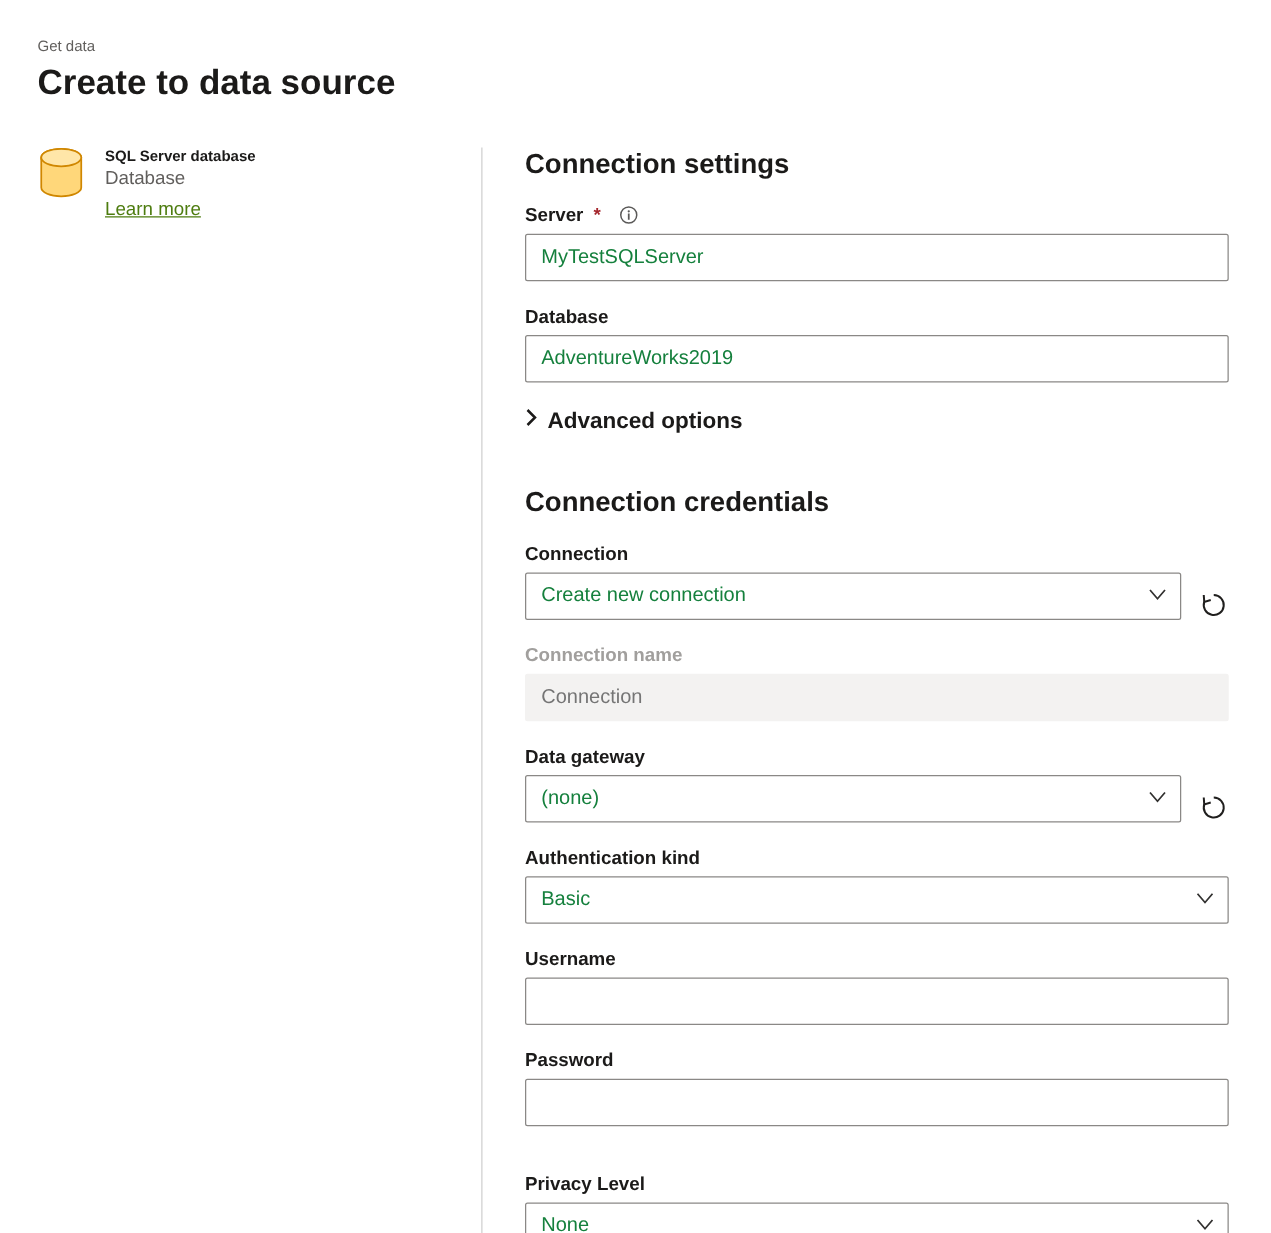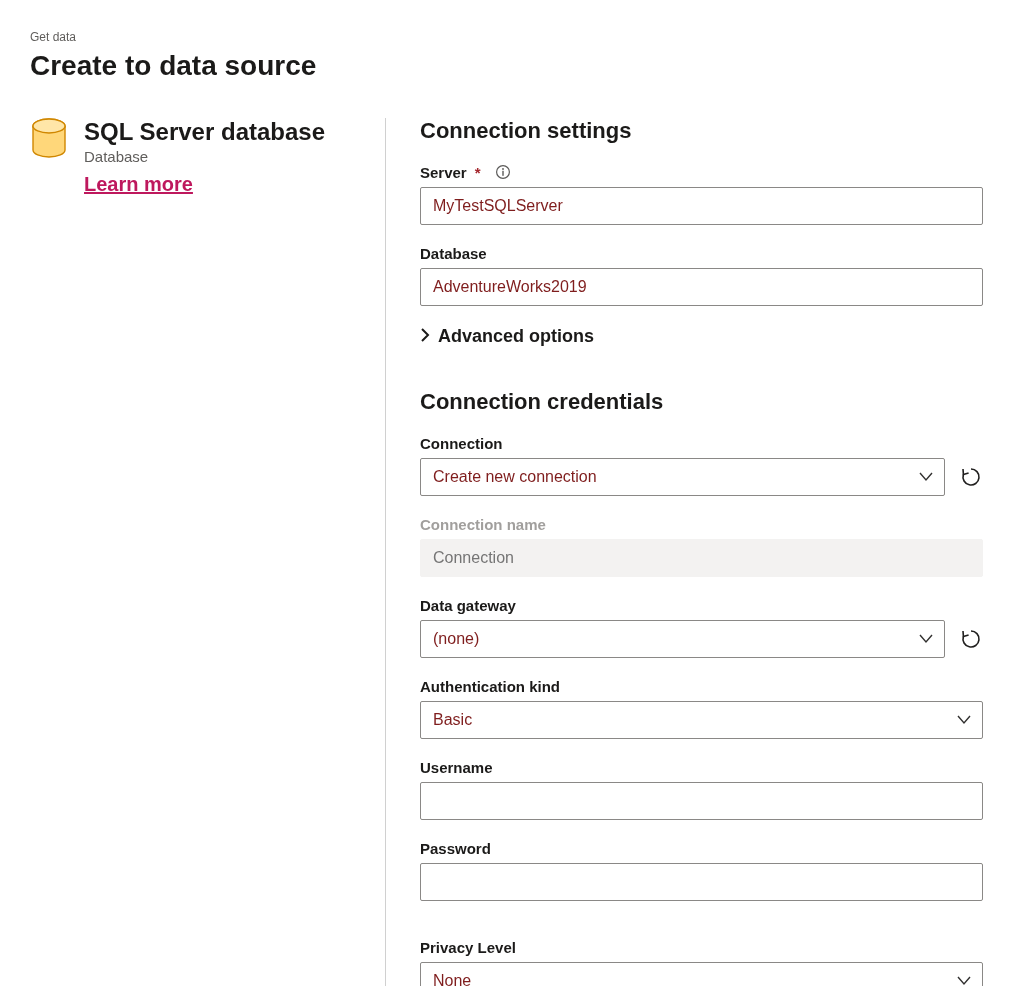--- a/index.html
+++ b/index.html
@@ -34,37 +34,36 @@
     display: flex;
     align-items: flex-start;
     gap: 14px;
   }
   .db-icon-wrap {
     width: 40px;
     flex-shrink: 0;
   }
   .db-icon-wrap svg { display:block; }
   .source-name {
-    font-size: 24px;
+    font-size: 12px;
     font-weight: 600;
     color: #1b1a19;
   }
   .source-sub {
     font-size: 15px;
     color: #605e5c;
     margin-top: 2px;
   }
   .learn-link {
     display: inline-block;
     margin-top: 8px;
-    font-size: 20px;
-    color: #be185d;
+    font-size: 15px;
+    color: #4d7c0f;
     text-decoration: underline;
     cursor: pointer;
-    font-weight: bold;
   }
   .main {
     flex: 1;
     padding-left: 34px;
     padding-right: 4px;
   }
   h2.section-h {
     font-size: 22px;
     font-weight: 700;
     color: #1b1a19;
@@ -88,21 +87,21 @@
     display:inline-flex; align-items:center; justify-content:center;
     margin-left: 8px;
   }
   .text-input, .select {
     width: 100%;
     height: 38px;
     border: 1px solid #8a8886;
     border-radius: 2px;
     padding: 0 12px;
     font-size: 16px;
-    color: #7f1d1d;
+    color: #15803d;
     background: #fff;
     outline: none;
   }
   .text-input.disabled {
     background: #f3f2f1;
     border-color: #f3f2f1;
     color: #a19f9d;
   }
   .select-wrap { position: relative; }
   .select {
@@ -112,21 +111,21 @@
   }
   .chevron {
     position: absolute;
     right: 12px;
     top: 50%;
     transform: translateY(-50%);
     pointer-events: none;
   }
   .row-with-icon {
     display: flex;
-    align-items: center;
+    align-items: flex-end;
     gap: 14px;
   }
   .row-with-icon .select-wrap { flex: 1; }
   .refresh-btn {
     width: 24px; height: 24px;
     cursor: pointer;
     display:flex; align-items:center; justify-content:center;
   }
   .adv {
     display: flex;

